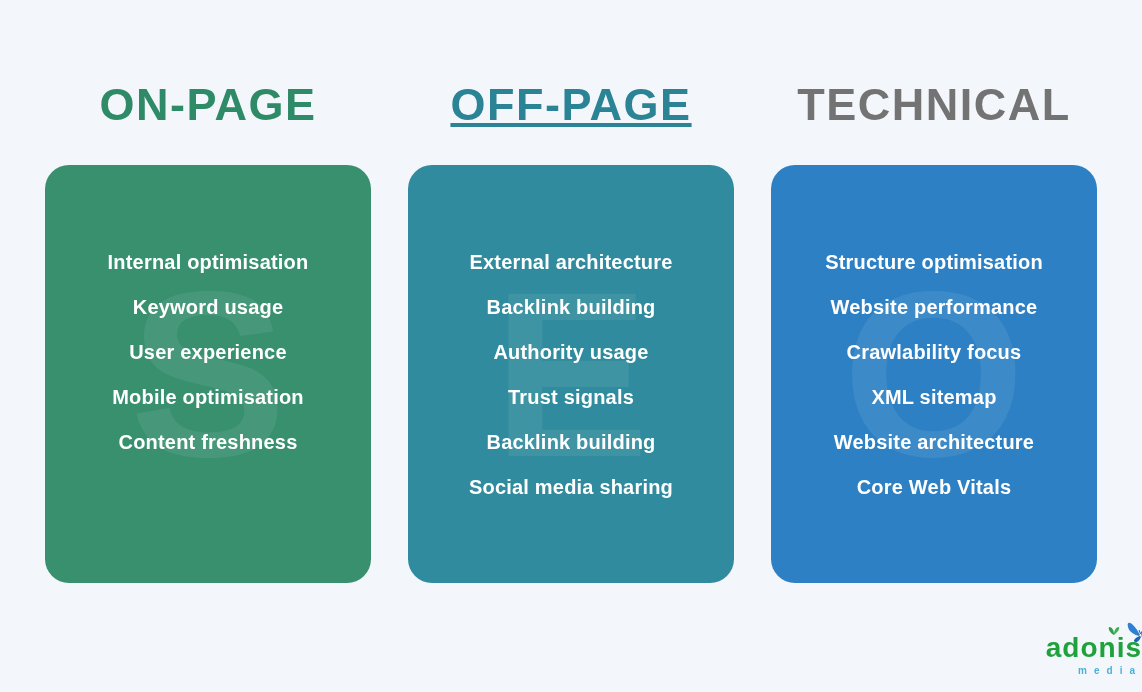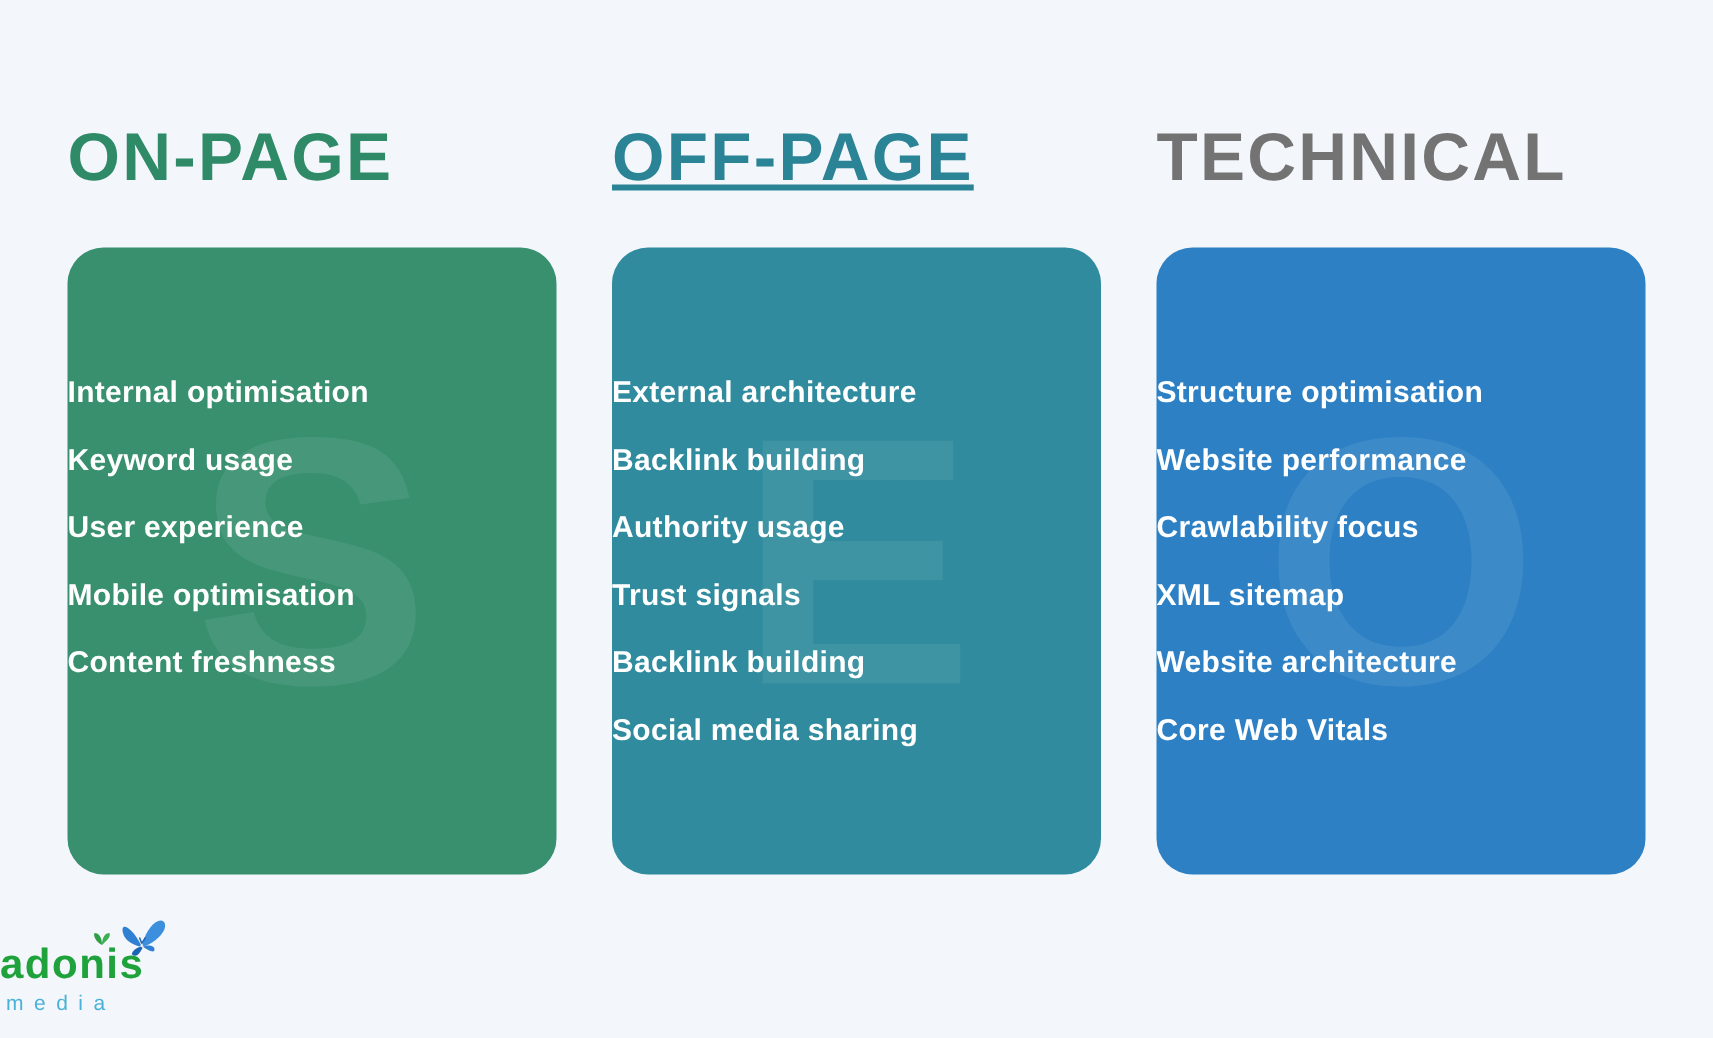--- a/index.html
+++ b/index.html
@@ -9,21 +9,21 @@
     font-family: "Liberation Sans", "DejaVu Sans", sans-serif;
     overflow: hidden;
     position: relative;
   }
   .columns {
     display: flex;
     justify-content: center;
     gap: 37px;
     padding-top: 82px;
   }
-  .column { width: 326px; text-align: left; }
+  .column { width: 326px; text-align: center; }
   .title {
     font-size: 45px;
     font-weight: 800;
     letter-spacing: 1.5px;
     line-height: 46px;
     white-space: nowrap;
   }
   .t-green { color: #2f8a68; }
   .t-teal  { color: #2b8396; text-decoration: underline; }
   .t-blue  { color: #737373; }
@@ -55,33 +55,33 @@
     font-size: 20px;
     font-weight: 600;
     line-height: 45px;
     letter-spacing: 0.2px;
   }
   
   .logo {
     position: absolute;
     left: 0; right: 0;
     bottom: 14px;
-    text-align: left;
+    text-align: right;
   }
   .logo-inner { display: inline-block; position: relative; }
   .logo-text {
     font-size: 28px;
     font-weight: 700;
     letter-spacing: 1px;
     color: #1fa23c;
     line-height: 30px;
   }
   .logo-sub {
-    font-size: 14px;
-    font-weight: 400;
+    font-size: 10px;
+    font-weight: 700;
     letter-spacing: 7px;
     color: #4ab2d8;
     margin-top: 2px;
     text-indent: 4px;
   }
   .butterfly {
     position: absolute;
     top: -20px;
     right: -16px;
     width: 34px;

